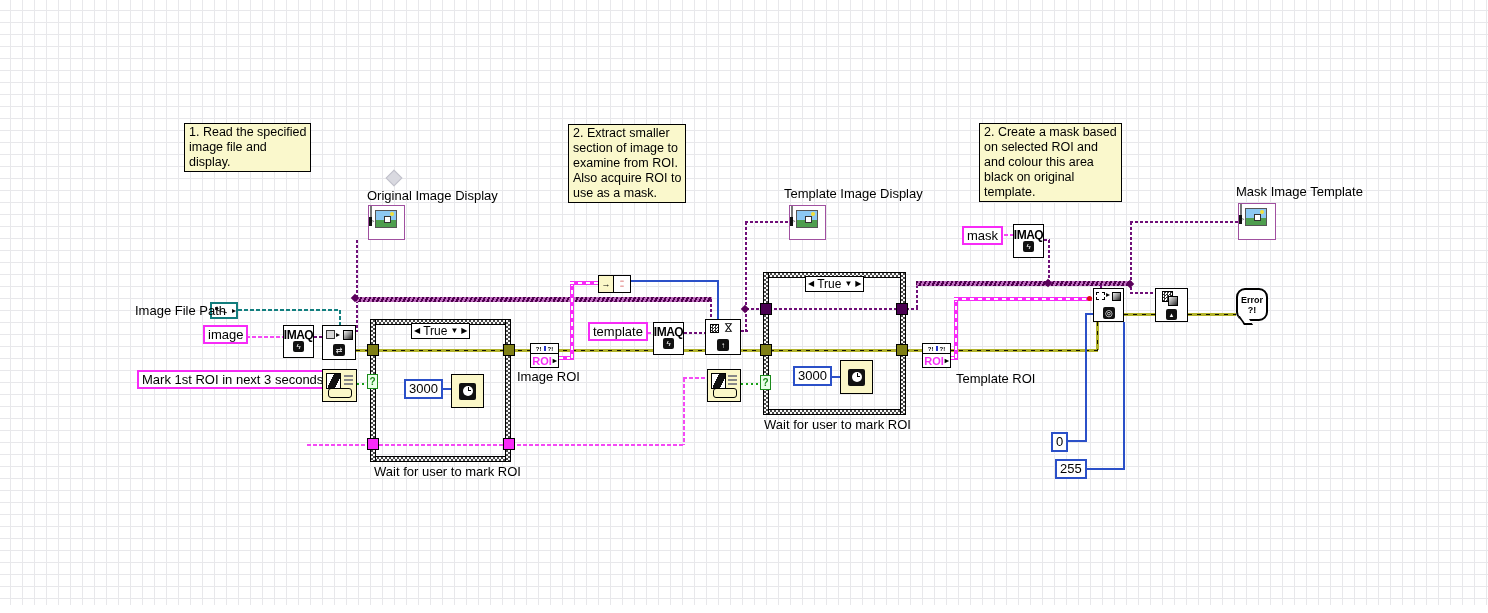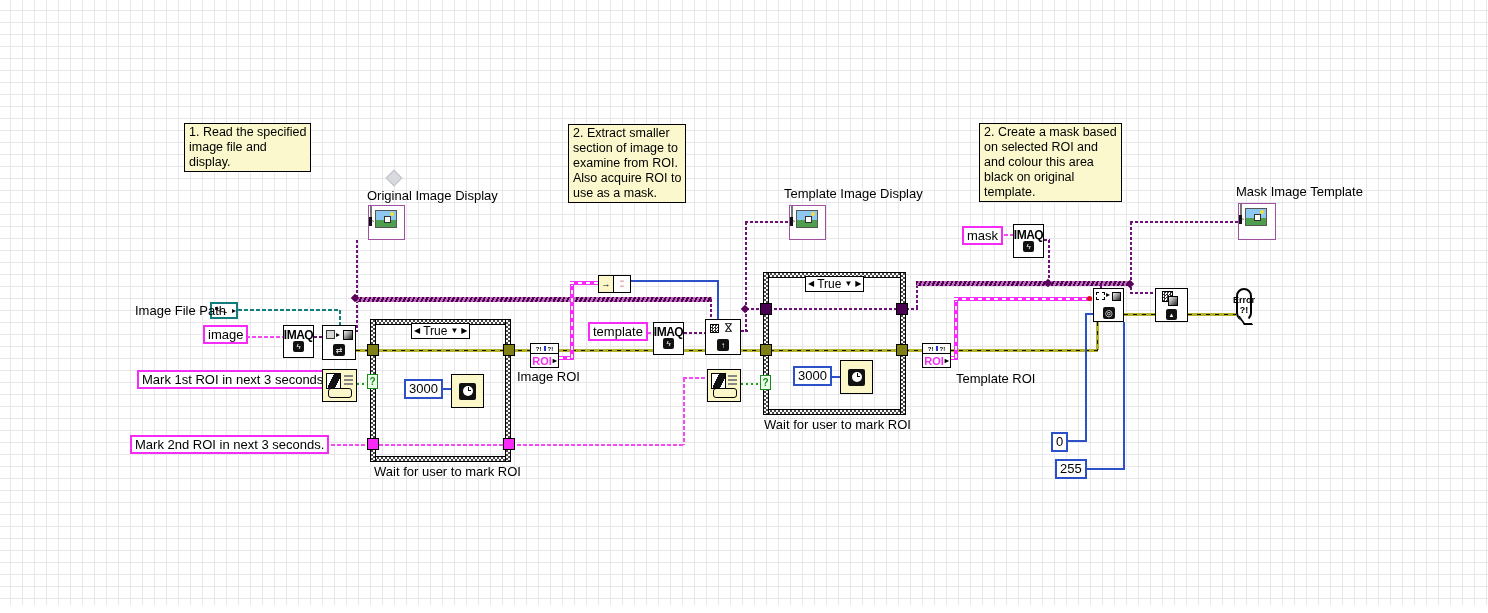--- a/index.html
+++ b/index.html
@@ -239,21 +239,20 @@
     <span class="abs blacksq" style="left:10px;top:18px;width:12px;height:12px;font-size:8px">⇄</span>
   </div>
   <div class="const-pink" style="left:137px;top:370px">Mark 1st ROI in next 3 seconds.</div>
   <div class="node nodey" style="left:322px;top:369px;width:35px;height:33px">
     <span class="dlg-pic"></span>
     <span class="dlg-line" style="right:3px;top:5px"></span>
     <span class="dlg-line" style="right:3px;top:9px"></span>
     <span class="dlg-line" style="right:3px;top:13px"></span>
     <span class="dlg-btn"></span>
   </div>
-  <div class="const-pink" style="left:130px;top:435px">Mark 2nd ROI in next 3 seconds.</div>
 
   <div class="lbl" style="left:367px;top:189px">Original Image Display</div>
   <div class="display" style="left:368px;top:205px;width:37px;height:35px">
     <span class="disp-inner">
       <span class="disp-pic">
           <span class="disp-sun"></span>
         </span>
       <span class="disp-fold"></span><span class="disp-nub"></span>
       <span class="disp-tri">▷</span>
     </span>
@@ -344,21 +343,21 @@
     <span class="abs dashsq" style="left:2px;top:3px;width:9px;height:8px"></span>
     <span class="abs" style="left:12px;top:1px;font-size:8px">▸</span>
     <span class="abs gradsq" style="left:18px;top:3px;width:9px;height:9px"></span>
     <span class="abs blacksq" style="left:9px;top:18px;width:12px;height:12px;font-size:9px">◎</span>
   </div>
   <div class="node" style="left:1155px;top:288px;width:33px;height:34px">
     <span class="abs checker" style="left:6px;top:2px;width:11px;height:11px"></span>
     <span class="abs gradsq" style="left:12px;top:7px;width:10px;height:10px"></span>
     <span class="abs blacksq" style="left:10px;top:20px;width:11px;height:11px;font-size:6px">▲</span>
   </div>
-  <div class="errorblk" style="left:1236px;top:288px;width:16px;height:33px">
+  <div class="errorblk" style="left:1236px;top:288px;width:32px;height:33px">
     <span>Error</span>
     <span>?!</span>
     <span class="tail"></span>
   </div>
 
   <div class="const-blue" style="left:1051px;top:432px">0</div>
   <div class="const-blue" style="left:1055px;top:459px">255</div>
 
   <div class="bottom-mask"></div>
 </div>

